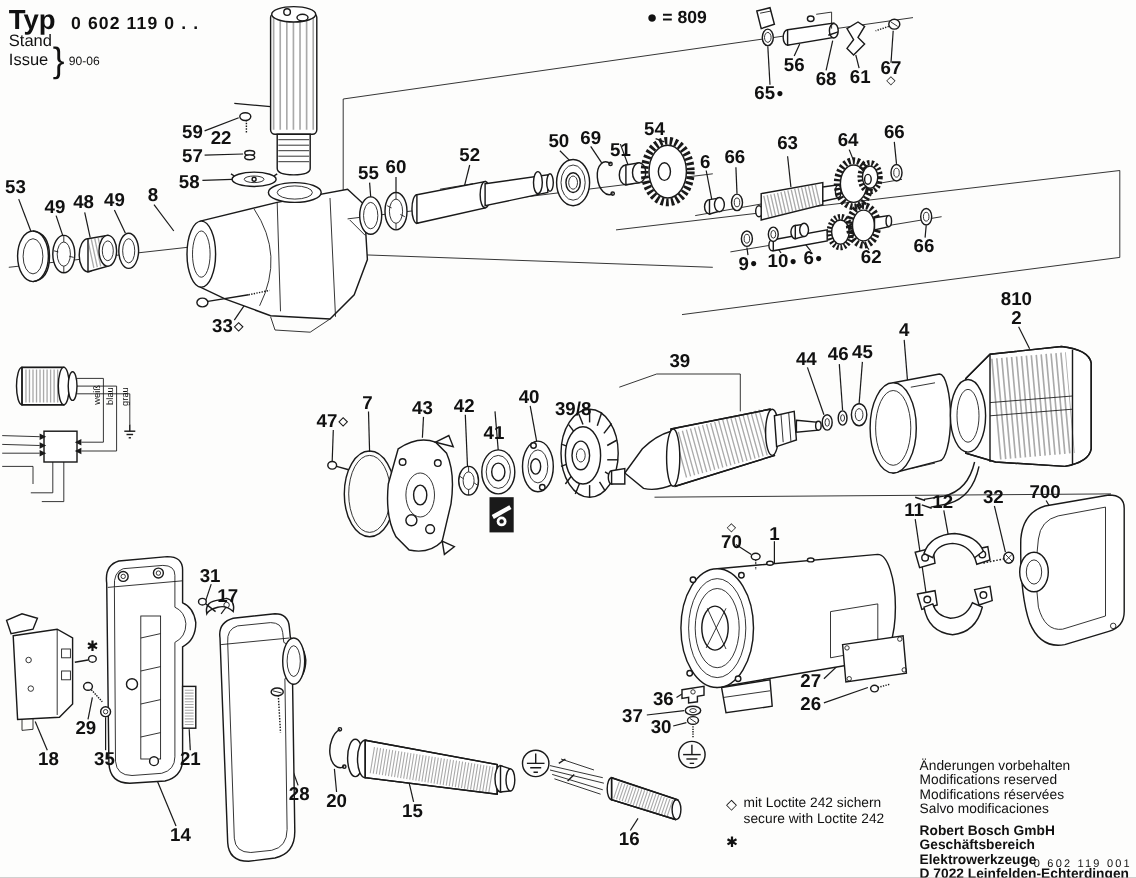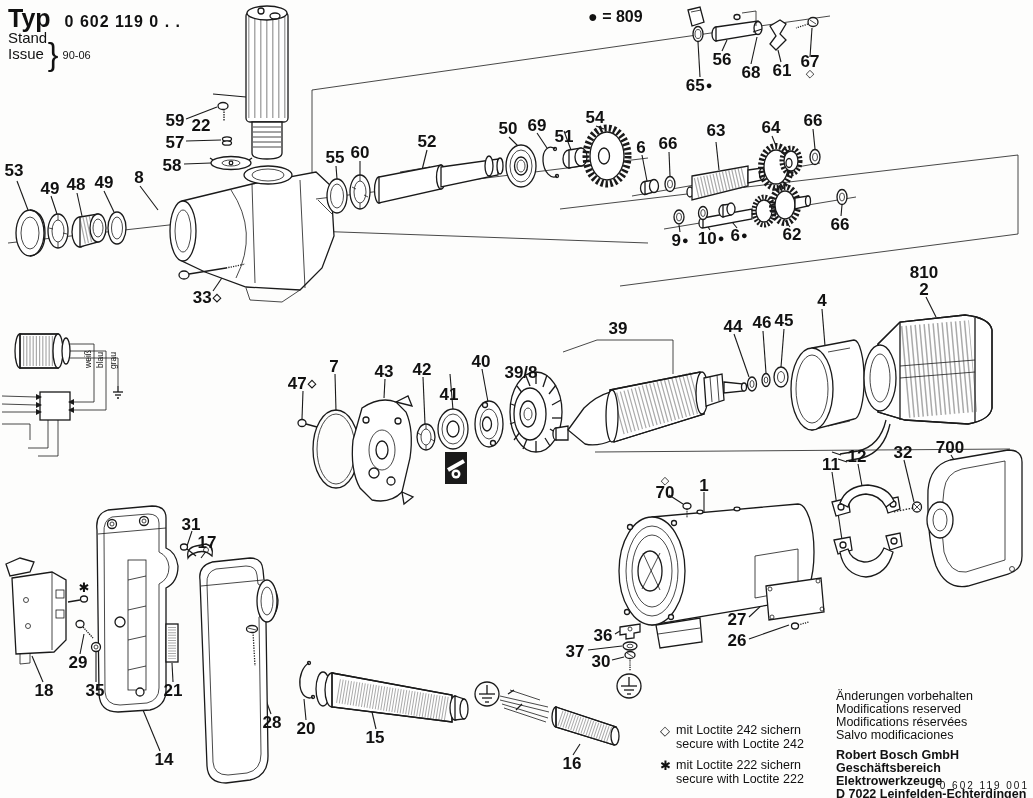--- a/index.html
+++ b/index.html
@@ -723,21 +723,20 @@
       <div class="wire-label" style="left: 108px; top: 352px;">grau</div>
     </div>
 
   <div id="legend">
       <div class="leg-item">
         <div class="leg-sym">◇</div>
         <div>mit Loctite 242 sichern<br>secure with Loctite 242</div>
       </div>
       <div class="leg-item">
         <div class="leg-sym">✱</div>
-        <div>mit Loctite 222 sichern<br>secure with Loctite 222</div>
       </div>
     </div>
 
   <div id="footer">
       <div>Änderungen vorbehalten</div>
       <div>Modifications reserved</div>
       <div>Modifications réservées</div>
       <div>Salvo modificaciones</div>
       <div class="co" style="margin-top: 7px;">Robert Bosch GmbH</div>
       <div class="co">Geschäftsbereich Elektrowerkzeuge</div>

